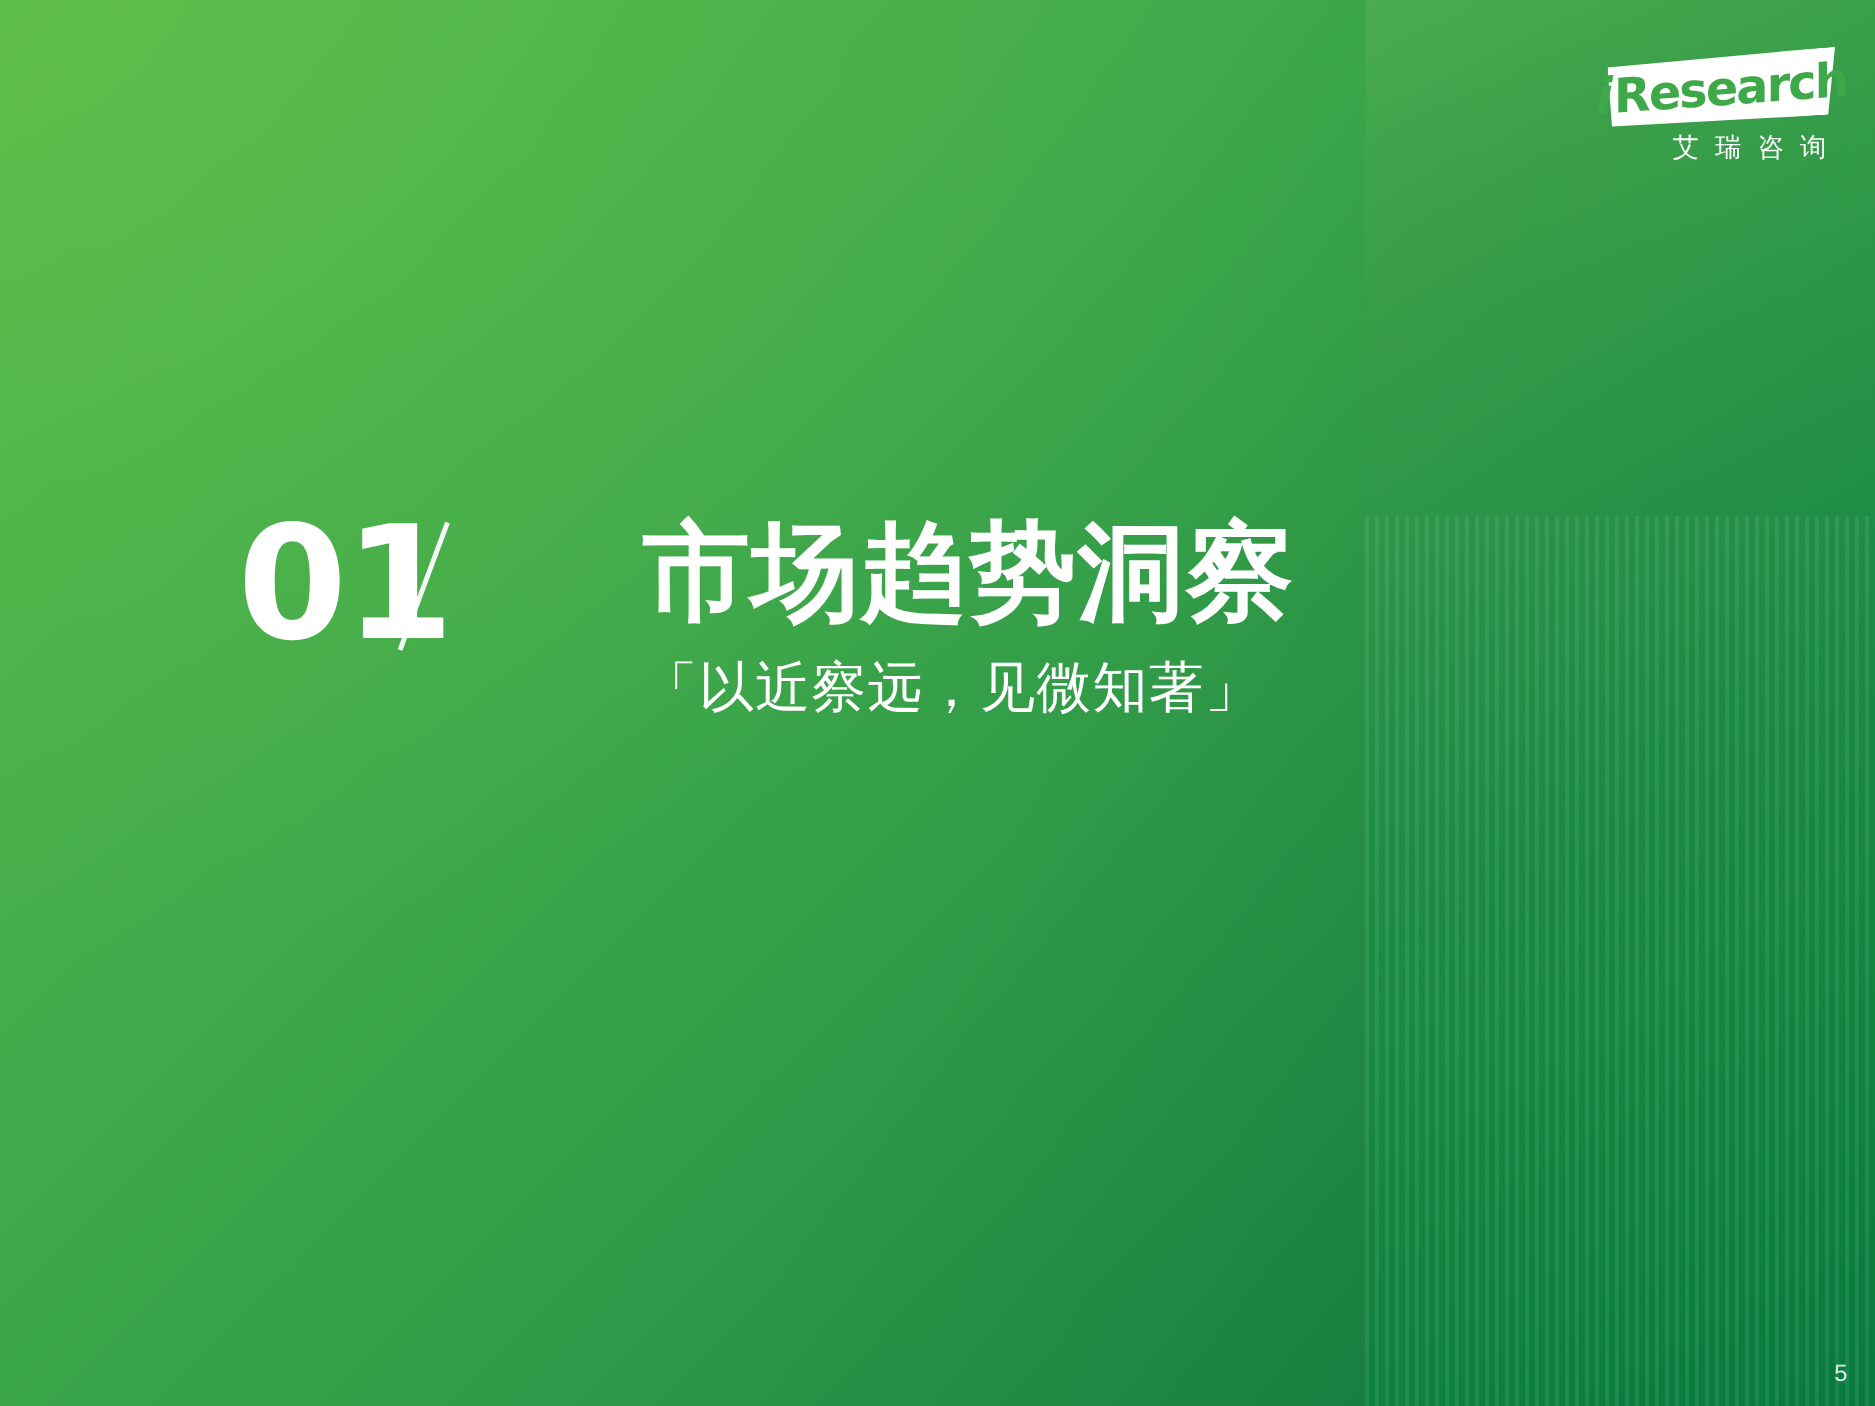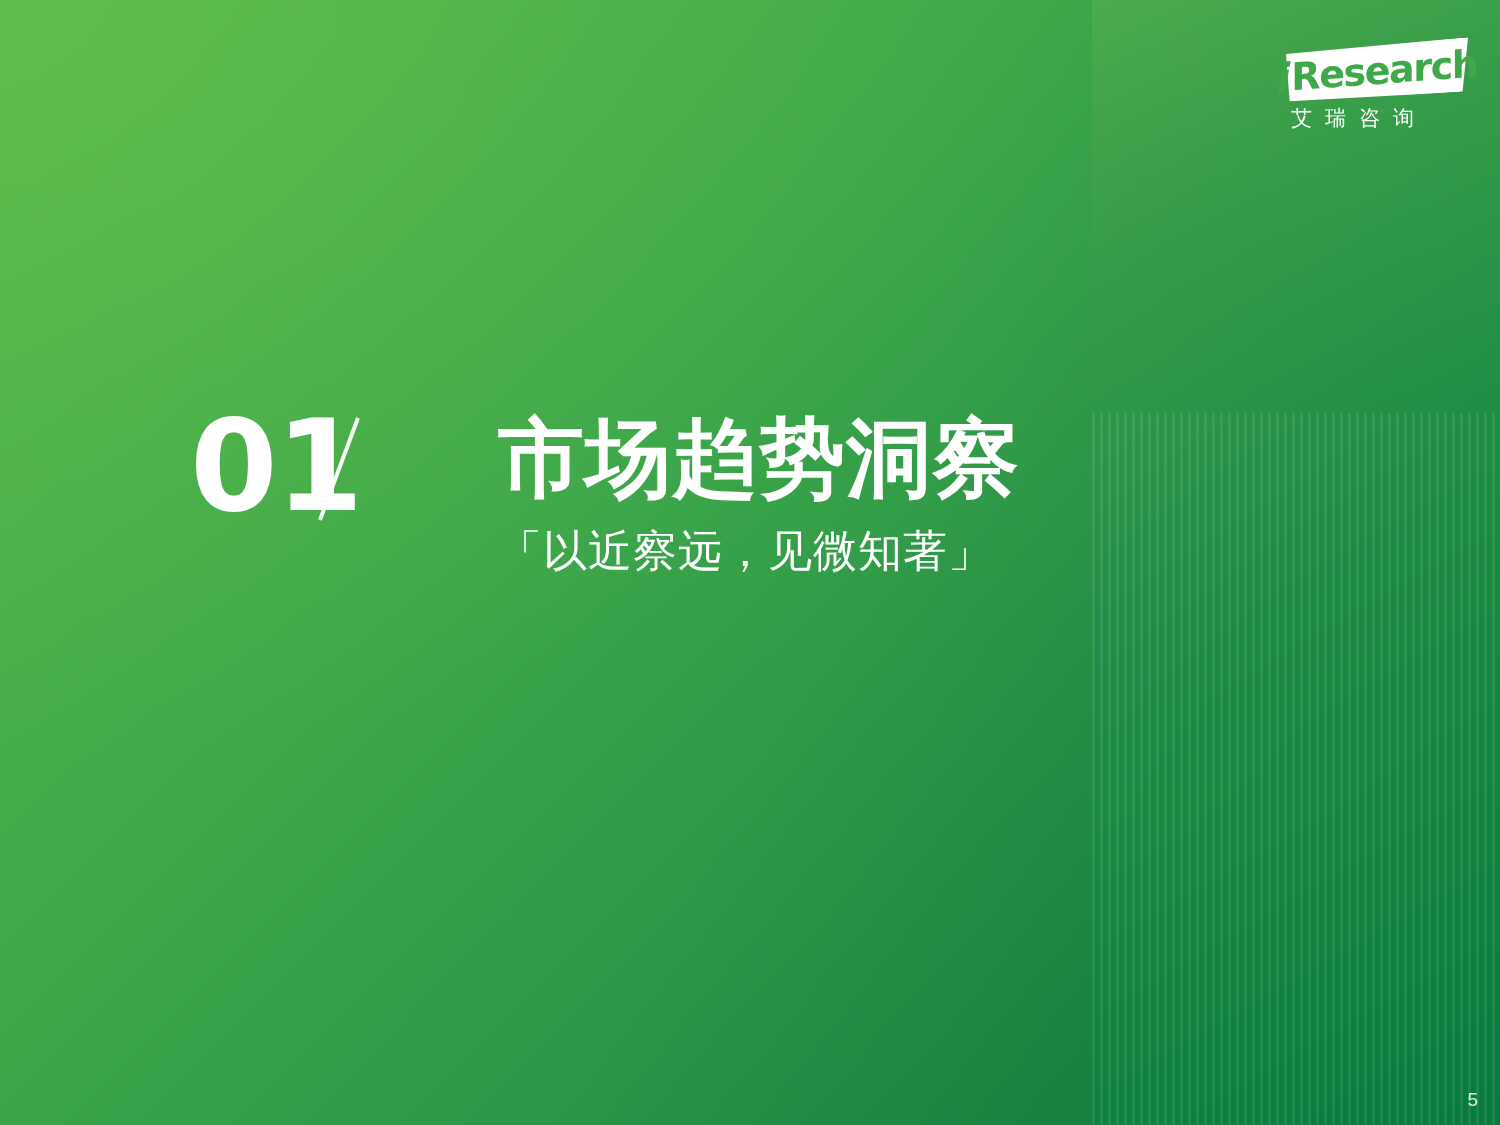--- a/index.html
+++ b/index.html
@@ -147,21 +147,21 @@
     font-weight: bold;
     font-family: "DejaVu Sans", sans-serif;
     line-height: 1;
     letter-spacing: -1.4px;
   }
   .logo-cn {
     position: absolute;
     left: 0px;
     top: 66px;
     width: 196px;
-    text-align: left;
+    text-align: right;
     color: #ffffff;
     font-size: 21px;
     letter-spacing: 13px;
     text-indent: 13px;
     font-family: "DejaVu Sans", "Liberation Sans", sans-serif;
   }
 
   
   .headline {
     position: absolute;
@@ -189,21 +189,21 @@
     position: absolute;
     left: 122px;
     top: 10px;
     width: 54px;
     height: 110px;
   }
   .section-slash svg { display: block; }
 
   .title-block {
     position: absolute;
-    left: 308px;
+    left: 324px;
     top: 8px;
     width: 560px;
   }
   .section-title {
     color: #ffffff;
     font-size: 86px;
     font-weight: bold;
     line-height: 1.08;
     letter-spacing: 1px;
     white-space: nowrap;

